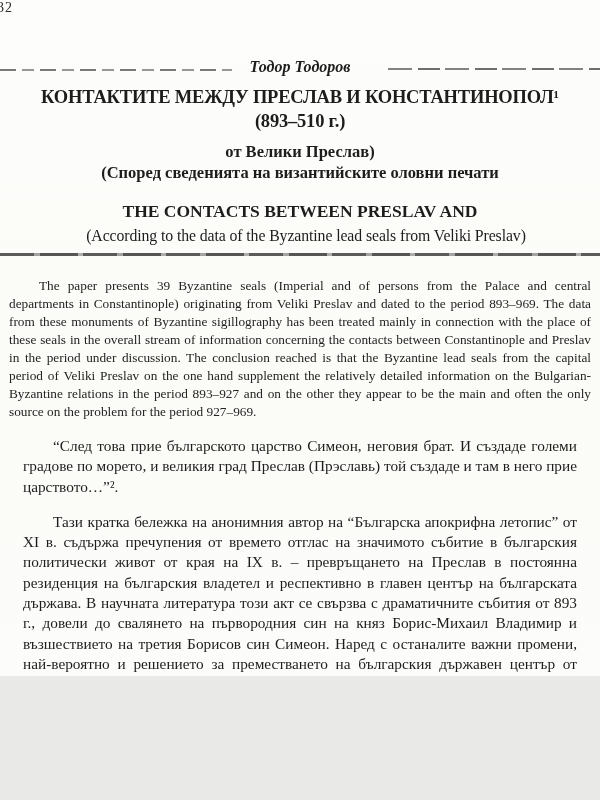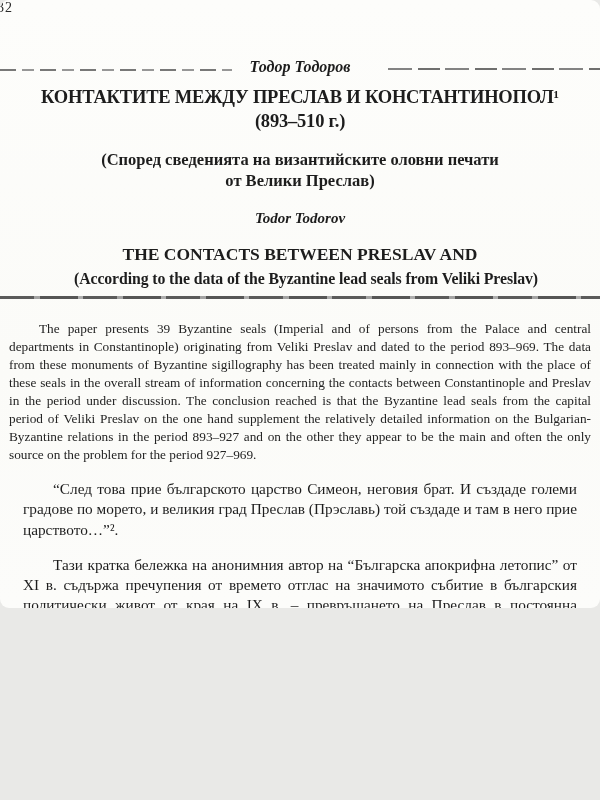--- a/index.html
+++ b/index.html
@@ -3,25 +3,24 @@
 <meta charset="utf-8">
 <style>
   html, body { margin:0; padding:0; }
   body {
     width:600px; height:800px;
     background:#e9e9e7;
     font-family:"Liberation Serif","DejaVu Serif",serif;
   }
   .page {
     position:relative;
-    width:600px; height:608px;
+    width:600px; height:676px;
     background:linear-gradient(180deg,#fdfdfb 0%, #fbfbf8 60%, #fcfcfa 100%);
     color:#1d1d1d;
     overflow:hidden;
-    border-radius:9px;
   }
   .page-number {
     position:absolute; top:0px; left:-3px;
     font-size:14px; color:#2a2a2a; letter-spacing:1px;
   }
   
   .artifact { position:absolute; height:2px; opacity:.75; }
   .artifact-left {
     top:69px; left:0; width:232px;
     background:repeating-linear-gradient(90deg,#4c4c4c 0 16px,transparent 16px 22px,#757575 22px 34px,transparent 34px 40px);
@@ -32,38 +31,38 @@
   }
   .rule-artifact {
     margin-top:7px; height:3px; opacity:.8;
     background:repeating-linear-gradient(90deg,#333 0 34px,#8d8d8d 34px 40px,#2c2c2c 40px 78px,#9a9a9a 78px 83px);
   }
   .author-bg {
     padding-top:58px; text-align:center;
     font-weight:bold; font-style:italic; font-size:16px; line-height:17px;
   }
   .title-bg {
-    margin:10px 2px 16px; text-align:center;
+    margin:10px 2px 8px; text-align:center;
     font-size:18.5px; font-weight:bold; line-height:24px; letter-spacing:-0.2px;
   }
   .subtitle-bg {
     margin:5px 0 0; text-align:center;
     font-size:16.5px; font-weight:bold; line-height:21px;
   }
   .author-en {
     margin-top:19px; text-align:center;
     font-weight:bold; font-style:italic; font-size:15px; line-height:16px;
   }
   .title-en {
     margin-top:17px; text-align:center;
     font-size:17.5px; font-weight:bold; line-height:23px;
   }
   .subtitle-en {
     margin-top:2px; text-align:center;
-    font-size:15.8px; font-weight:bold; line-height:21px; letter-spacing:-0.1px;padding-left:12px;
+    font-size:15.8px; font-weight:normal; line-height:21px; letter-spacing:-0.1px;padding-left:12px;
   }
   .abstract {
     margin:21px 9px 0;
     font-size:13.3px; line-height:18px;
     text-align:justify; text-indent:30px; color:#232323;
   }
   .body-text { margin:6px 8px 0; font-size:15.3px; line-height:20.3px; }
   .body-text p { margin:15px; text-align:justify; text-indent:30px; }
   .line { display:block; }
 </style>
@@ -78,25 +77,24 @@
   <div class="artifact artifact-right"></div>
 
   <div class="author-bg">Тодор Тодоров</div>
 
   <div class="title-bg">
     <span class="line">КОНТАКТИТЕ МЕЖДУ ПРЕСЛАВ И КОНСТАНТИНОПОЛ¹</span>
     <span class="line">(893–510 г.)</span>
   </div>
 
   <div class="subtitle-bg">
+    <span class="line">от Велики Преслав)</span>
     <span class="line">(Според сведенията на византийските оловни печати</span>
-    <span class="line">от Велики Преслав)</span>
   </div>
 
-  <div class="author-en">Todor Todorov</div>
 
   <div class="title-en">
     <span class="line">THE CONTACTS BETWEEN PRESLAV AND</span>
   </div>
 
   <div class="subtitle-en">(According to the data of the Byzantine lead seals from Veliki Preslav)</div>
 
   <div class="rule-artifact"></div>
 
   <div class="abstract">The paper presents 39 Byzantine seals (Imperial and of persons from the Palace and central departments in Constantinople) originating from Veliki Preslav and dated to the period 893–969. The data from these monuments of Byzantine sigillography has been treated mainly in connection with the place of these seals in the overall stream of information concerning the contacts between Constantinople and Preslav in the period under discussion. The conclusion reached is that the Byzantine lead seals from the capital period of Veliki Preslav on the one hand supplement the relatively detailed information on the Bulgarian-Byzantine relations in the period 893–927 and on the other they appear to be the main and often the only source on the problem for the period 927–969.</div>

